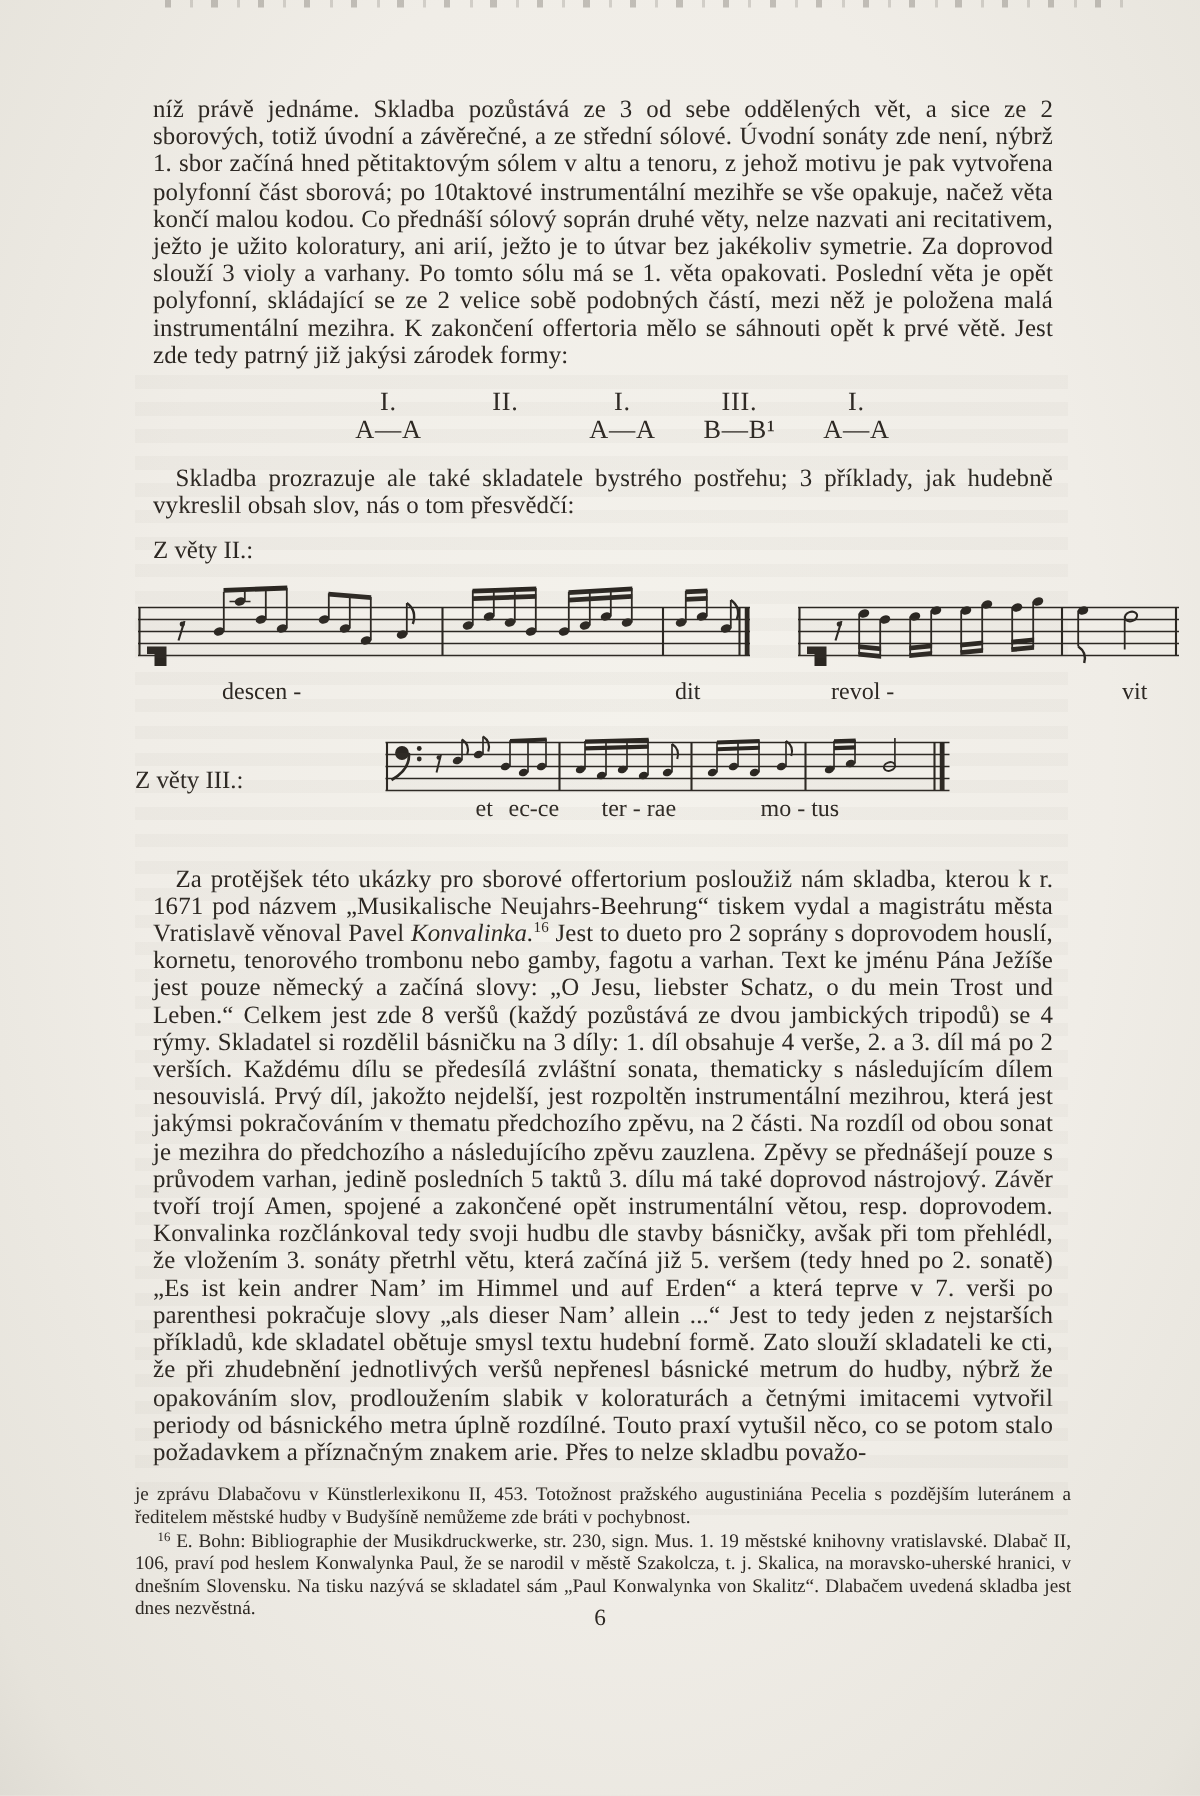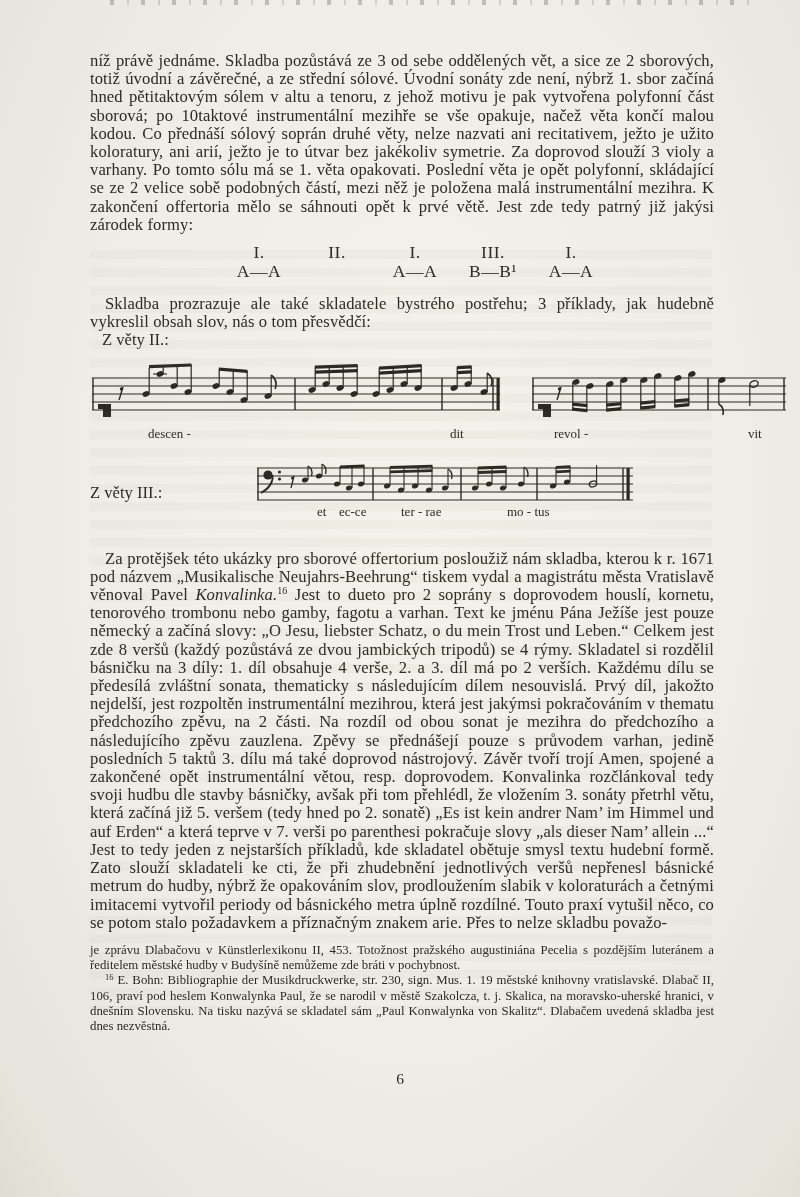--- a/index.html
+++ b/index.html
@@ -14,21 +14,21 @@
   .page::before{
     content:"";position:absolute;top:0;left:110px;right:40px;height:5px;
     background:repeating-linear-gradient(90deg, rgba(70,64,56,.28) 0 4px, transparent 4px 17px, rgba(70,64,56,.18) 17px 19px, transparent 19px 31px);
   }
   
   .page::after{
     content:"";position:absolute;left:90px;top:250px;width:622px;height:760px;pointer-events:none;
     background:repeating-linear-gradient(180deg, rgba(125,118,105,.045) 0 9px, transparent 9px 18px);
   }
   .content{position:absolute;left:90px;top:52px;width:624px;}
-  .body-text{margin:0;font-size:16.6px;line-height:18.2px;text-align:justify;letter-spacing:.1px;}
+  .body-text{margin:12px;font-size:16.6px;line-height:18.2px;text-align:justify;letter-spacing:.1px;}
   .indent{text-indent:15px;}
   .mt8{margin-top:8px;} .mt12{margin-top:12px;}
   sup.ref{font-size:10px;line-height:0;vertical-align:6px;}
   i{font-style:italic;}
 
   
   .scheme{position:relative;height:44px;margin-top:9px;font-size:17.5px;line-height:19px;}
   .scheme-col{position:absolute;width:86px;text-align:center;top:0;}
   .scheme-col .roman{letter-spacing:.5px;}
   .scheme-col .letters{letter-spacing:.5px;}
@@ -36,21 +36,21 @@
   .label{margin:0;font-size:16.6px;line-height:18.2px;padding-left:12px;}
 
   
   .music-row-1{position:relative;height:92px;margin-top:10px;}
   .frag{position:absolute;top:0;}
   .frag-left{left:0;width:412px;}
   .frag-right{left:440px;width:258px;}
   .music-row-2{position:relative;height:76px;margin-top:10px;}
   .label-inline{position:absolute;left:0;top:22px;padding-left:0;}
   .frag-ex2{left:165px;width:390px;}
-  .lyric{position:absolute;font-size:13px;color:#2d2823;white-space:nowrap;}
+  .lyric{position:absolute;font-size:16px;color:#2d2823;white-space:nowrap;}
   .music-row-1 .lyric{top:66px;}
   .music-row-2 .lyric{top:42px;}
   svg{display:block;}
   .ink-s{stroke:#2b2722;} .ink-f{fill:#2b2722;}
 
   
   .footnotes{margin-top:11px;}
   .footnote{margin:0;font-size:12.8px;line-height:15.2px;text-align:justify;}
   .footnote.fn-indent{text-indent:15px;}
   sup.fnref{font-size:8.5px;line-height:0;vertical-align:4px;}

